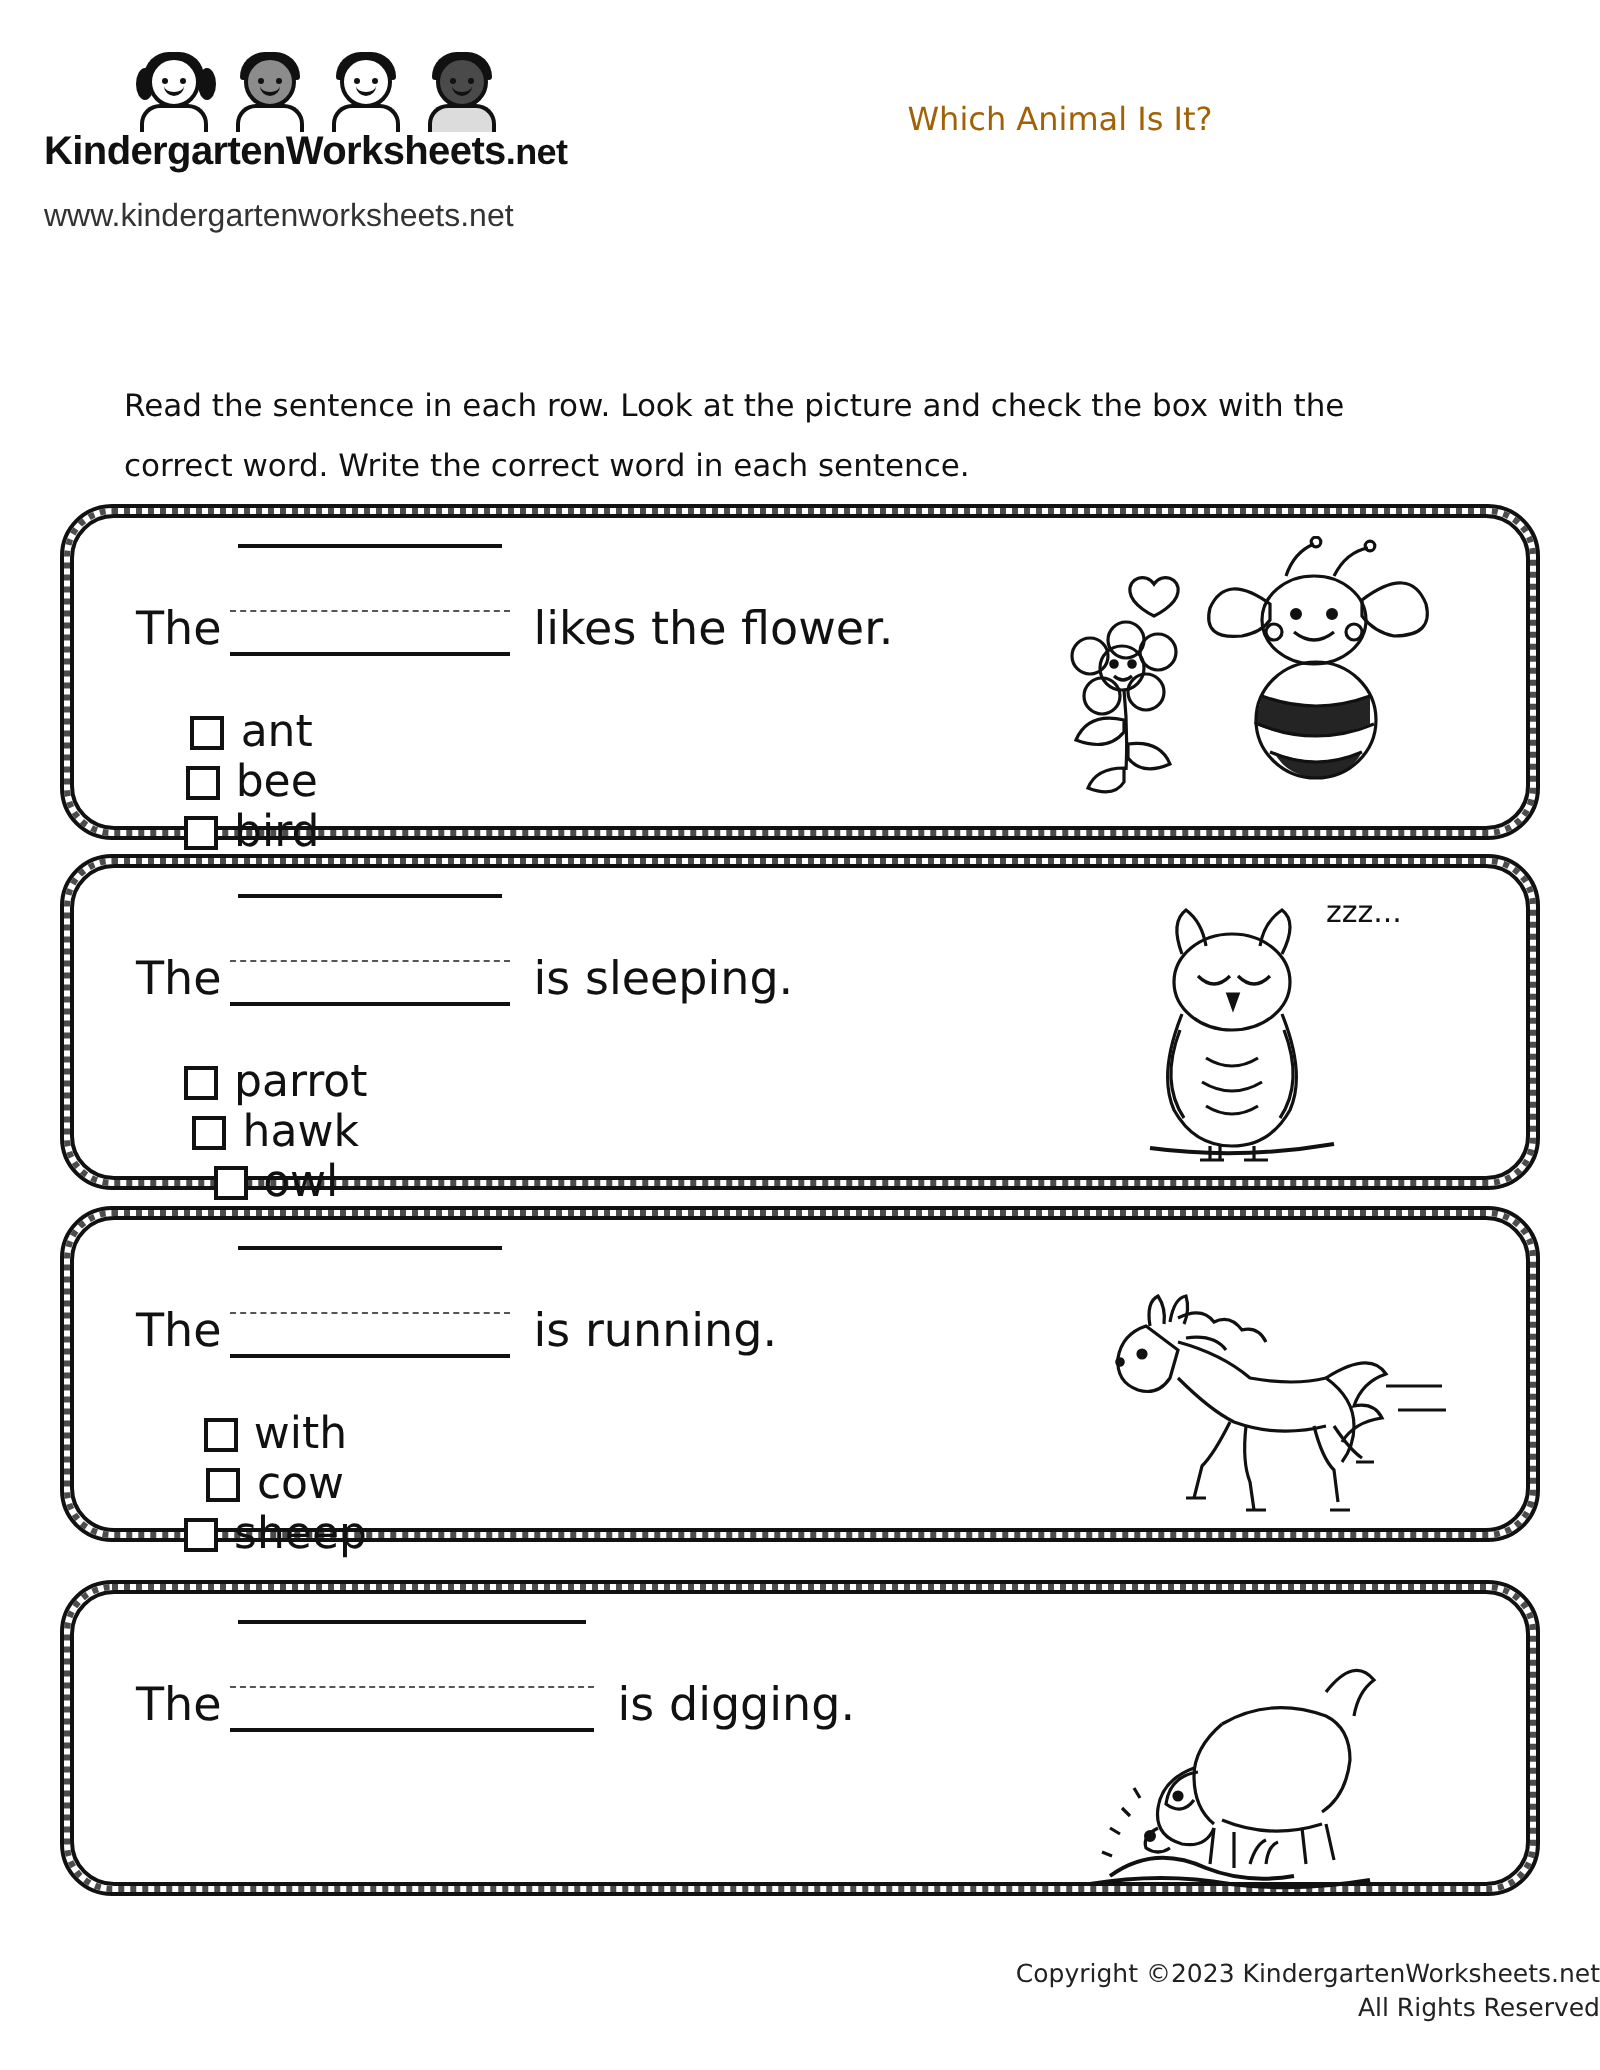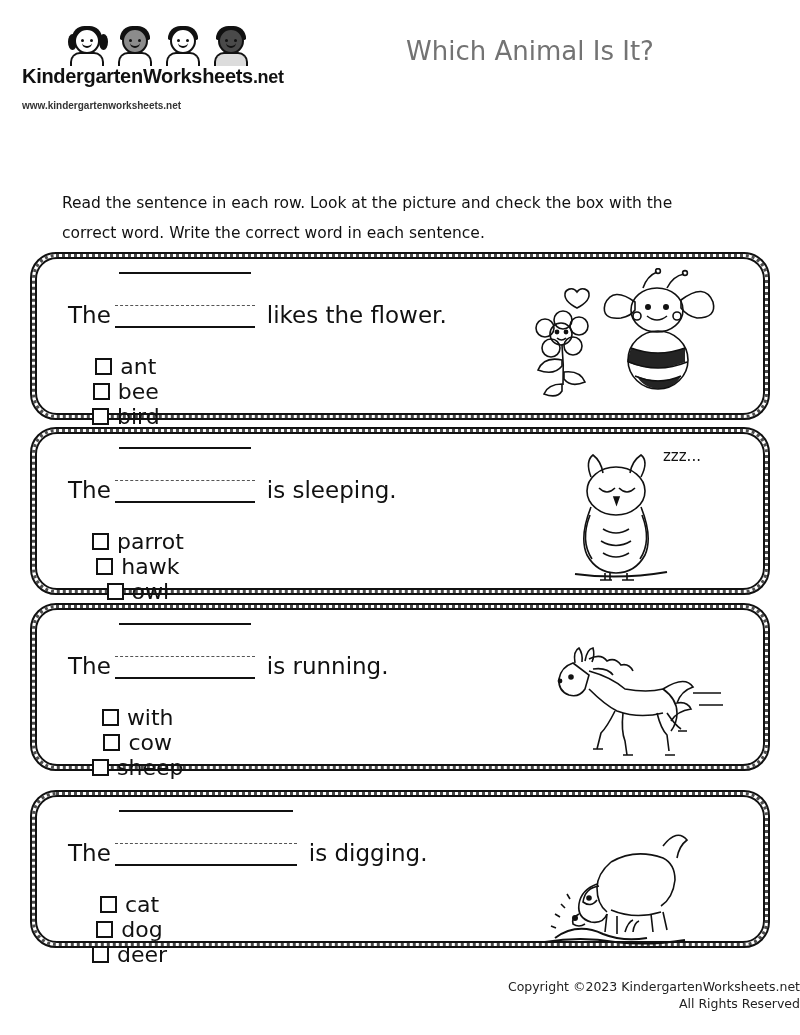--- a/index.html
+++ b/index.html
@@ -76,46 +76,45 @@
     margin-top: 1px;
     font-weight: bold;
     font-size: 20px;
     color: #111;
     letter-spacing: -0.3px;
     white-space: nowrap;
   }
   .logo-text .small { font-size: 18px; }
   .logo-url {
     margin-top: 12px;
-    font-size: 10px;
+    font-size: 16px;
     color: #333;
     white-space: nowrap;
-    font-weight: bold;
   }
 
   .titles {
     position: absolute;
     left: 280px; top: 12px;
     width: 500px;
     text-align: center;
   }
   .title-main {
     font-family: "DejaVu Sans", sans-serif;
     font-size: 27px;
     font-weight: bold;
     color: #111;
     letter-spacing: 0px;
     white-space: nowrap;
   }
   .title-sub {
     font-family: "DejaVu Sans", sans-serif;
-    font-size: 26px;
+    font-size: 16px;
     font-weight: normal;
-    color: #737373;
-    margin-top: 6px;
+    color: #a16207;
+    margin-top: 20px;
     white-space: nowrap;
   }
 
   
   .name-row {
     position: absolute;
     top: 148px; right: 30px;
     display: flex; align-items: flex-end;
   }
   .name-label {
@@ -504,34 +503,20 @@
 
     <div class="sentence">
       <span class="word-the">The</span>
       <span class="blank wide">
         <span class="top-line"></span>
           <span class="guide"></span>
       </span>
       <span class="tail">is digging.</span>
     </div>
 
-    <div class="choices">
-      <label class="choice">
-        <span class="cbox"></span>
-        <span>cat</span>
-      </label>
-      <label class="choice">
-        <span class="cbox"></span>
-        <span>dog</span>
-      </label>
-      <label class="choice">
-        <span class="cbox"></span>
-        <span>deer</span>
-      </label>
-    </div>
 
     <div class="art">
       <svg width="215" height="140" viewBox="0 0 215 140" fill="none" stroke="#111" stroke-width="1.6">
 
         <path d="M148 40 q14 -18 24 -6 q-8 6 -10 18"></path>
 
         <path d="M96 56 q24 -14 52 -4 q12 6 12 22 q-2 18 -14 26"></path>
         <path d="M96 56 q-14 12 -14 26 q0 16 10 24"></path>
         <path d="M96 104 q24 10 50 2"></path>
 

